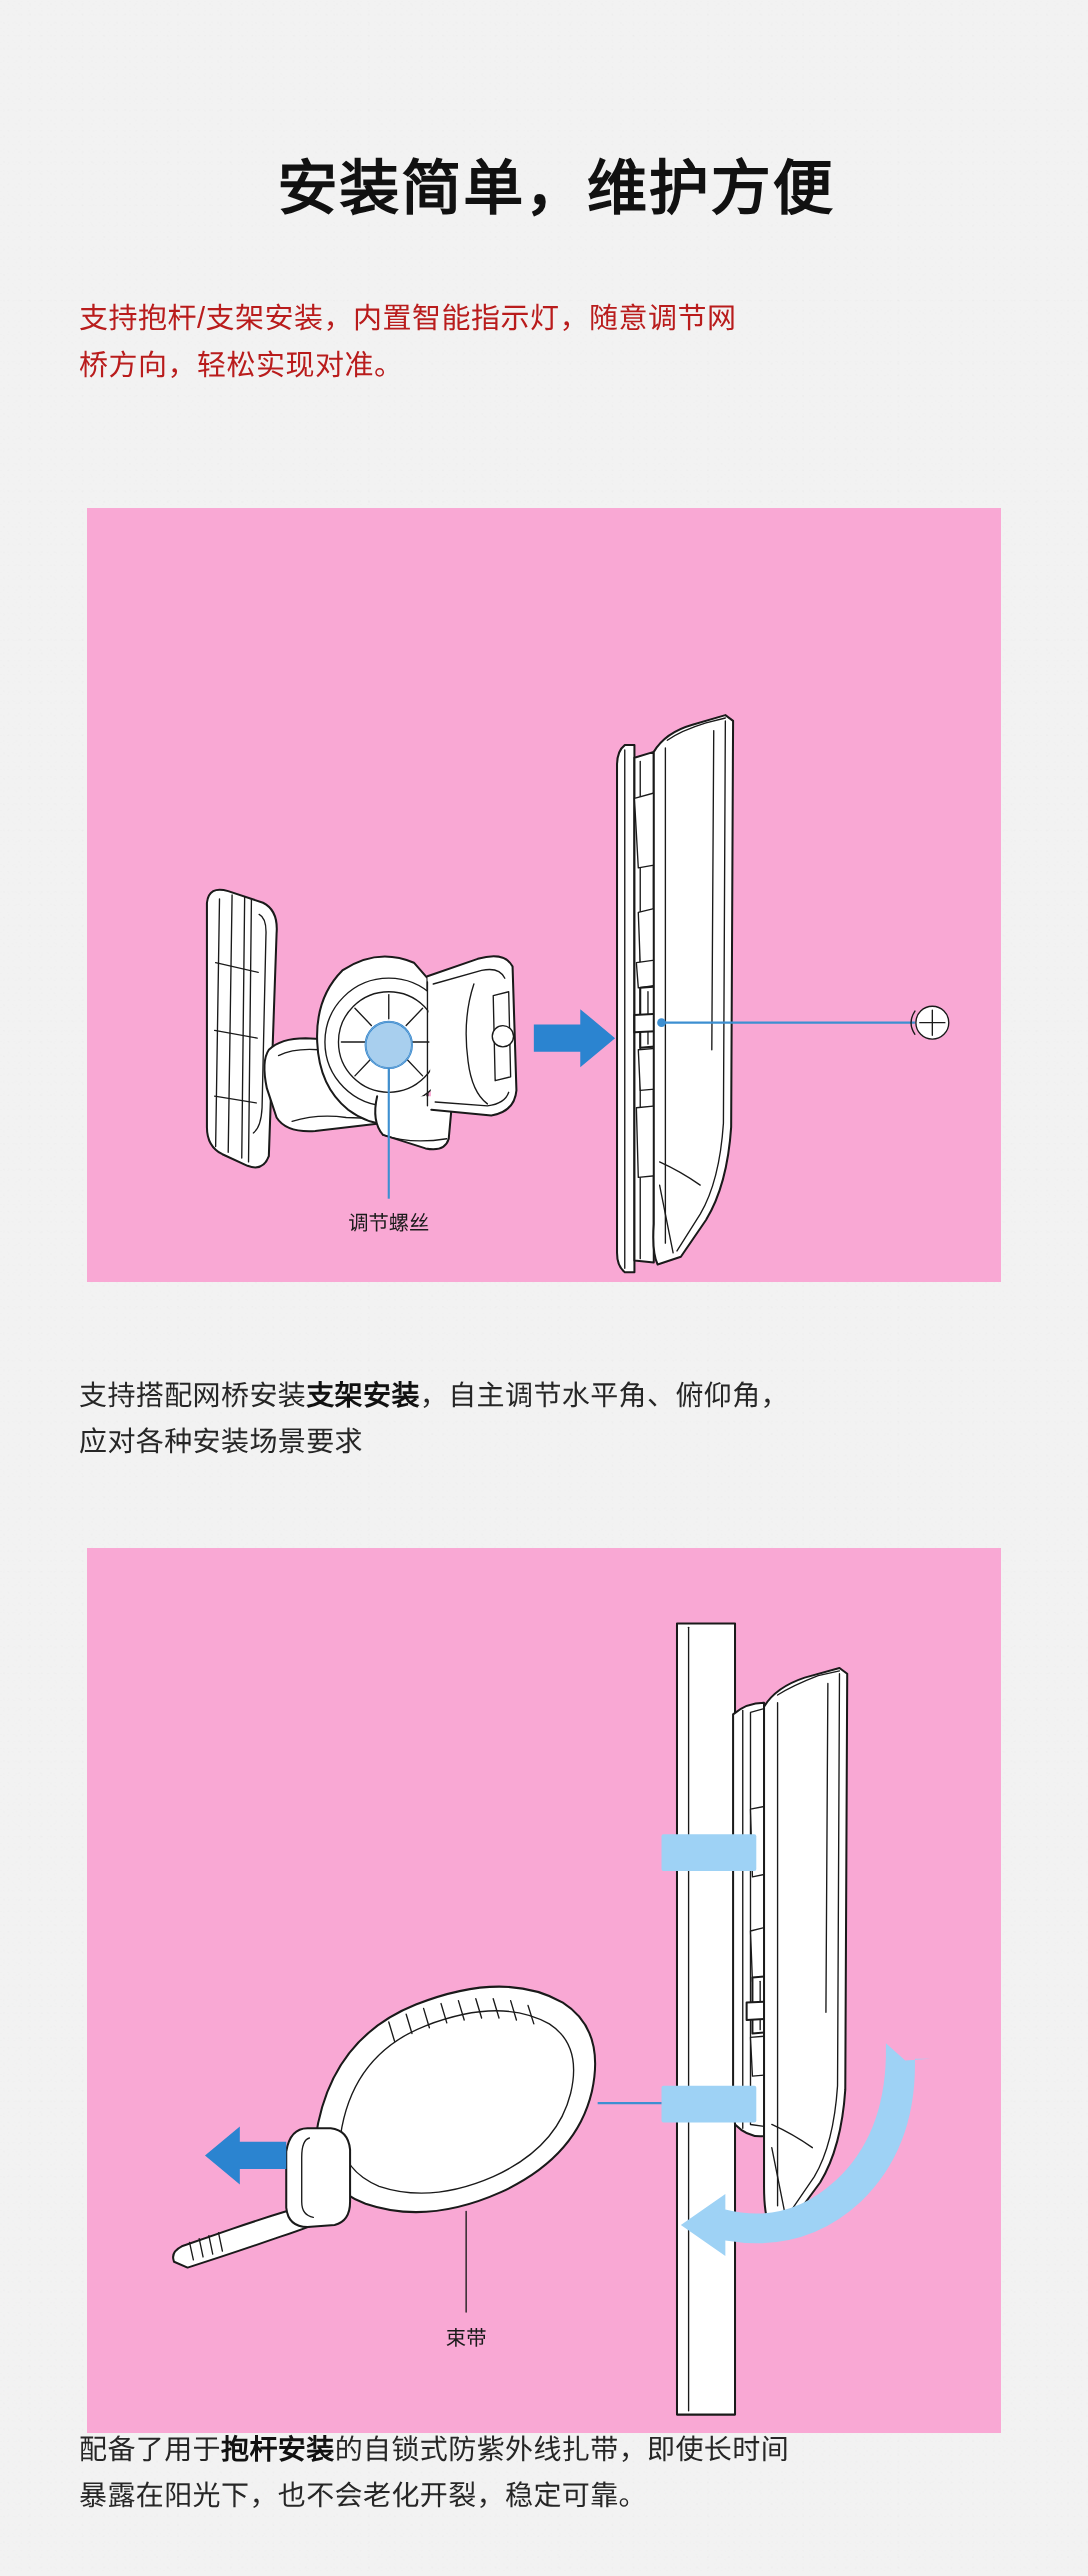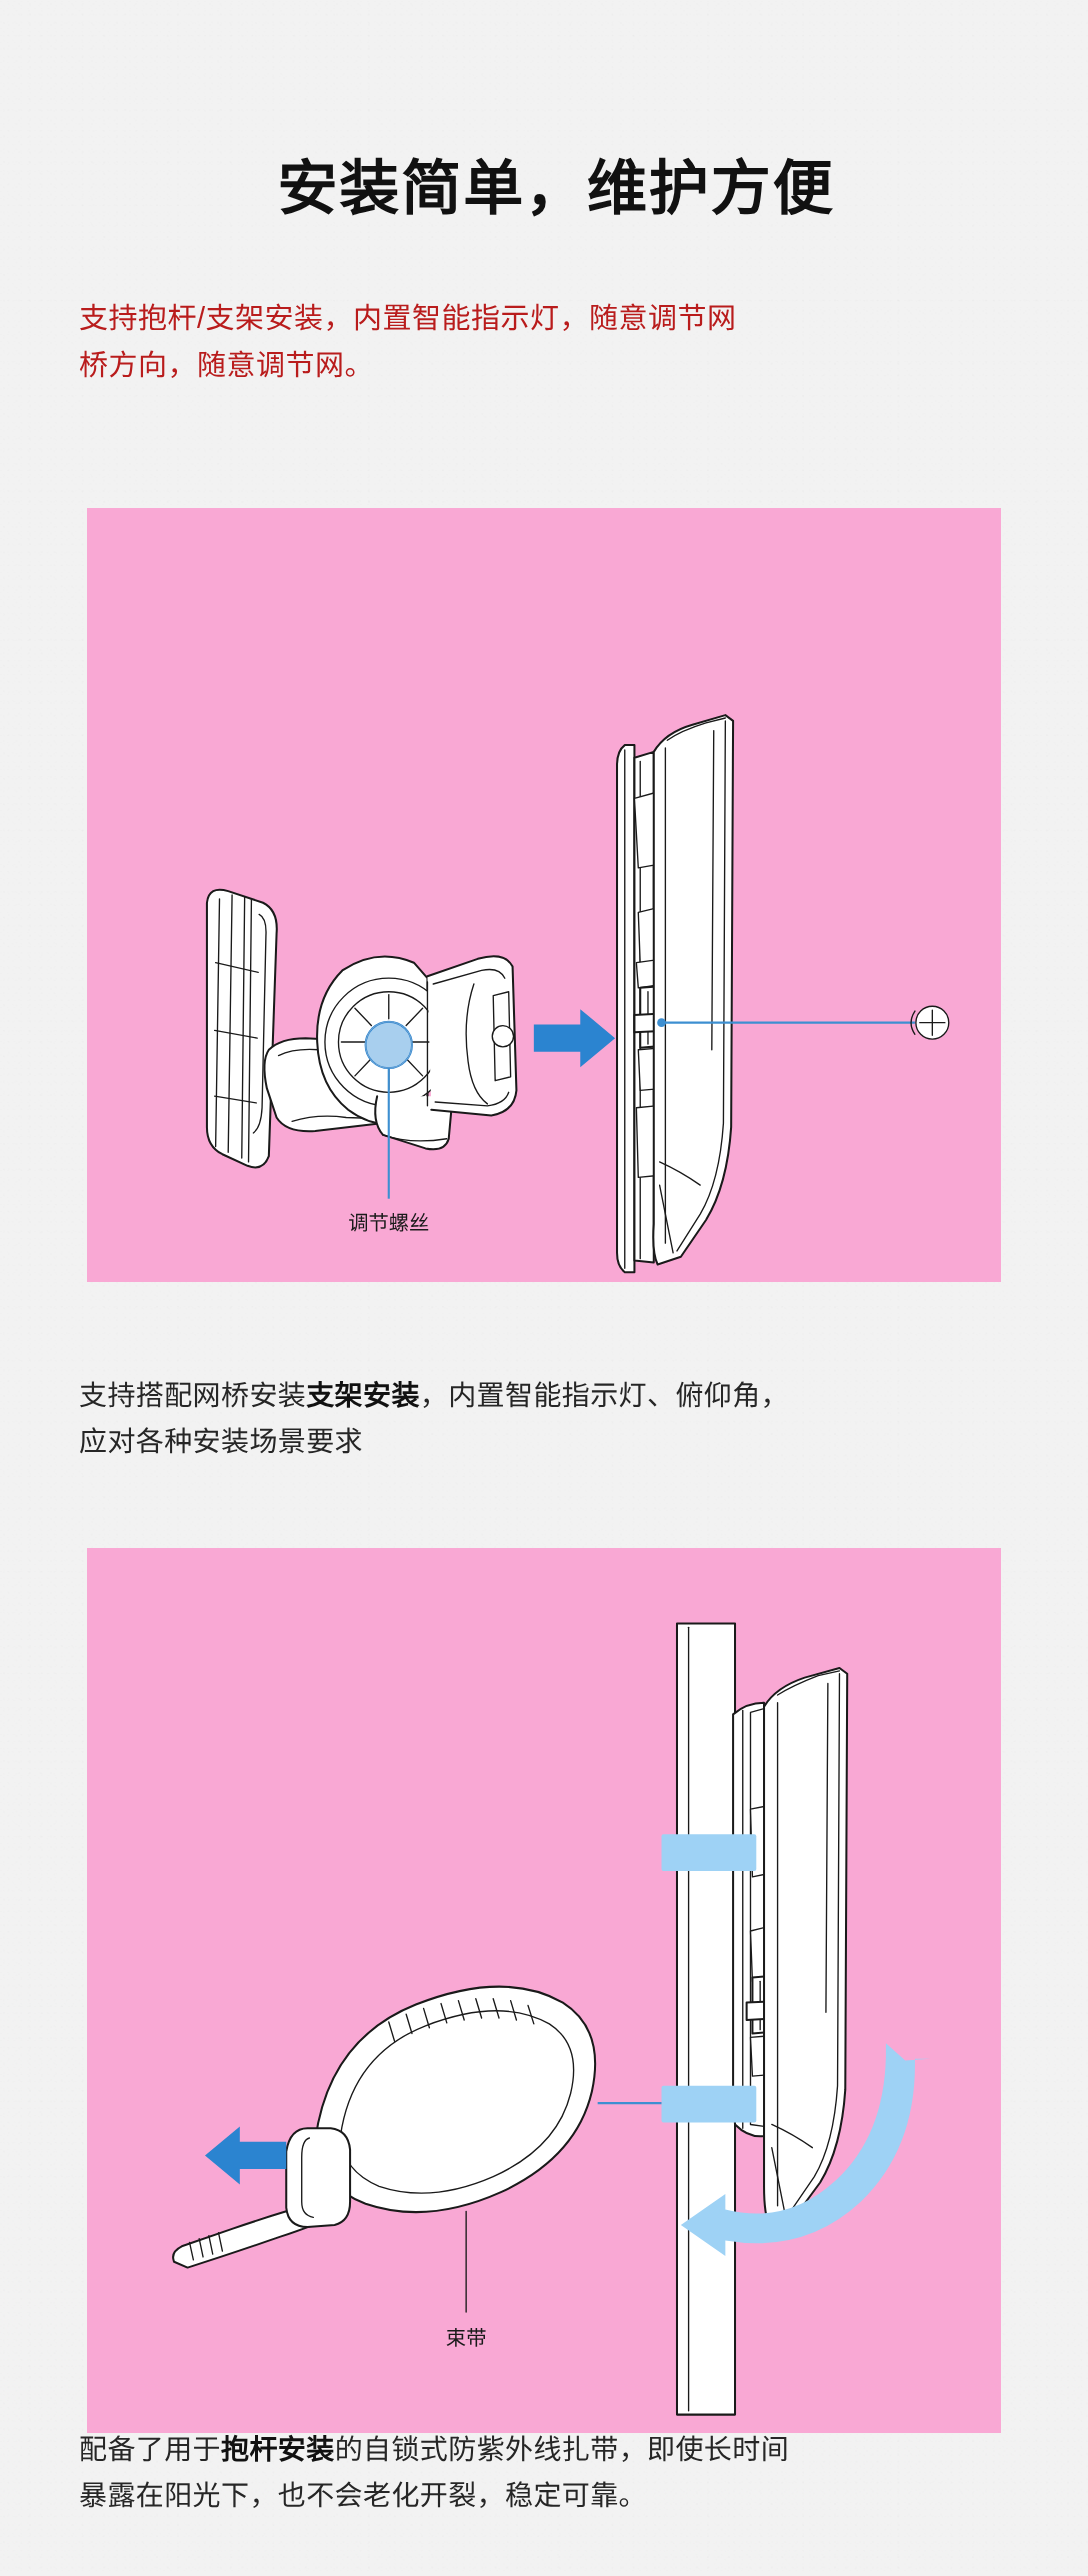--- a/index.html
+++ b/index.html
@@ -104,21 +104,21 @@
 <body>
 
 <div class="page">
 
   <div class="noise-overlay"></div>
 
   <h1 class="headline">安装简单，维护方便</h1>
 
   <div class="subhead">
     <div>支持抱杆/支架安装，内置智能指示灯，随意调节网</div>
-    <div>桥方向，随意调节网。</div>
+    <div>桥方向，轻松实现对准。</div>
   </div>
 
   <div class="panel" id="panel-bracket">
     <svg viewBox="0 0 945 800" xmlns="http://www.w3.org/2000/svg">
       <defs>
         <style>
           .ln  { fill:none; stroke:#1a1a1a; stroke-width:2.1; stroke-linejoin:round; stroke-linecap:round; }
           .lnt { fill:none; stroke:#1a1a1a; stroke-width:1.4; stroke-linejoin:round; stroke-linecap:round; }
           .wf  { fill:#ffffff; stroke:#1a1a1a; stroke-width:2.1; stroke-linejoin:round; stroke-linecap:round; }
           .wft { fill:#ffffff; stroke:#1a1a1a; stroke-width:1.4; stroke-linejoin:round; stroke-linecap:round; }
@@ -224,21 +224,21 @@
       <g>
         <path class="lnt" d="M856 520 Q848 532 856 544" fill="#fff"></path>
         <circle class="wft" cx="874" cy="532" r="17"></circle>
         <path class="lnt" d="M874 519 L874 545"></path>
         <path class="lnt" d="M861 532 L887 532"></path>
       </g>
     </svg>
   </div>
 
   <p class="caption" id="caption-bracket">
-    <span>支持搭配网桥安装</span><b>支架安装</b><span>，内置智能指示灯、俯仰角，</span><br>
+    <span>支持搭配网桥安装</span><b>支架安装</b><span>，自主调节水平角、俯仰角，</span><br>
     <span>应对各种安装场景要求</span>
   </p>
 
   <div class="panel" id="panel-pole">
     <svg viewBox="0 0 945 915" xmlns="http://www.w3.org/2000/svg">
       <defs>
         <style>
           .l2  { fill:none; stroke:#1a1a1a; stroke-width:2.1; stroke-linejoin:round; stroke-linecap:round; }
           .l2t { fill:none; stroke:#1a1a1a; stroke-width:1.4; stroke-linejoin:round; stroke-linecap:round; }
           .w2  { fill:#ffffff; stroke:#1a1a1a; stroke-width:2.1; stroke-linejoin:round; stroke-linecap:round; }

